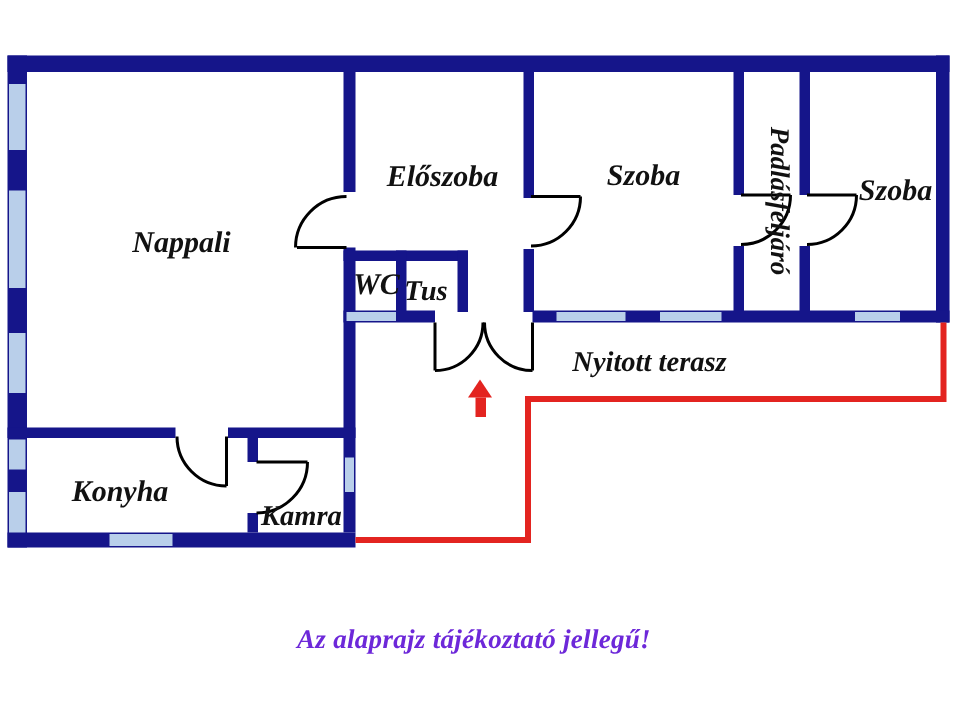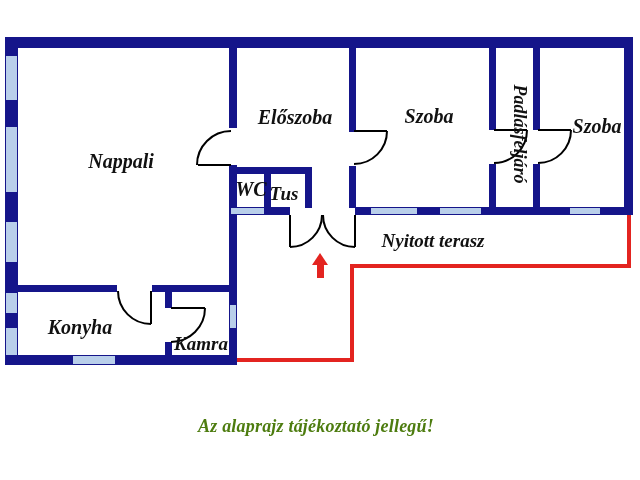--- a/index.html
+++ b/index.html
@@ -1,21 +1,21 @@
 <!DOCTYPE html>
 <html><head>
 <meta charset="utf-8">
 <style>
   html,body{margin:0;padding:0;background:#ffffff;}
   .stage{position:relative;width:640px;height:480px;background:#ffffff;overflow:hidden;
          font-family:"Liberation Serif",serif;}
   .stage svg{position:absolute;left:0;top:0;}
   .caption{position:absolute;left:0;top:416px;width:632px;text-align:center;
            font-family:"Liberation Serif",serif;font-style:italic;font-weight:bold;
-           font-size:18px;color:#4d7c0f;letter-spacing:0.2px;}
+           font-size:18px;color:#6d28d9;letter-spacing:0.2px;}
 </style>
 </head>
 <body>
 
 <div class="stage">
   <svg width="640" height="480" viewBox="0 0 640 480">
     <g id="g-walls">
         <rect x="5" y="37" width="628" height="11" fill="#15158a"></rect>
         <rect x="5" y="37" width="13" height="328" fill="#15158a"></rect>
         <rect x="5" y="355" width="232" height="10" fill="#15158a"></rect>

